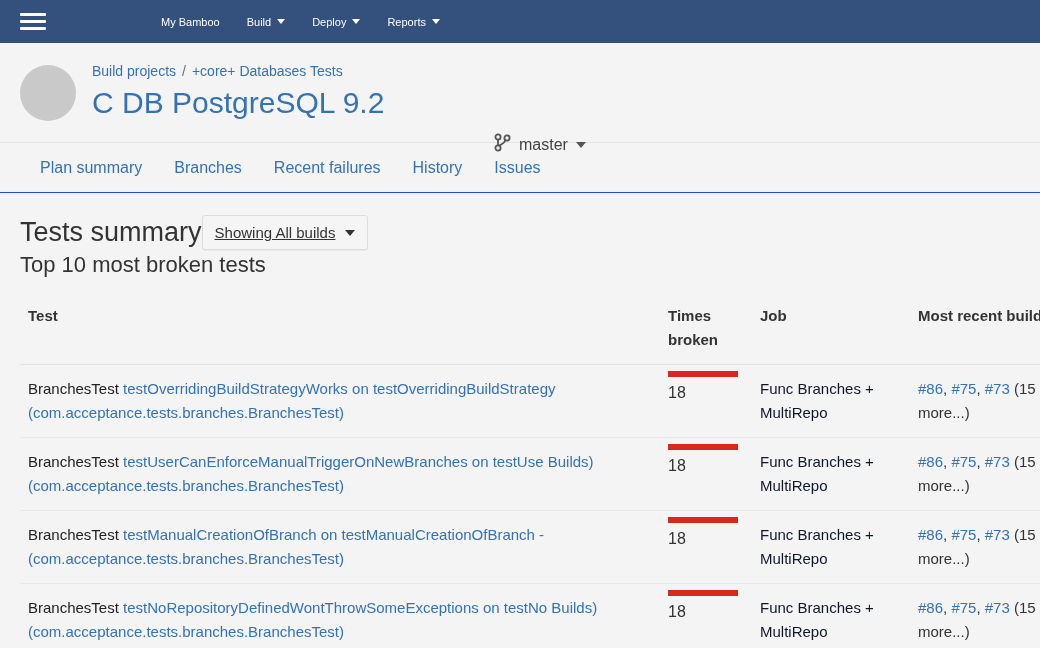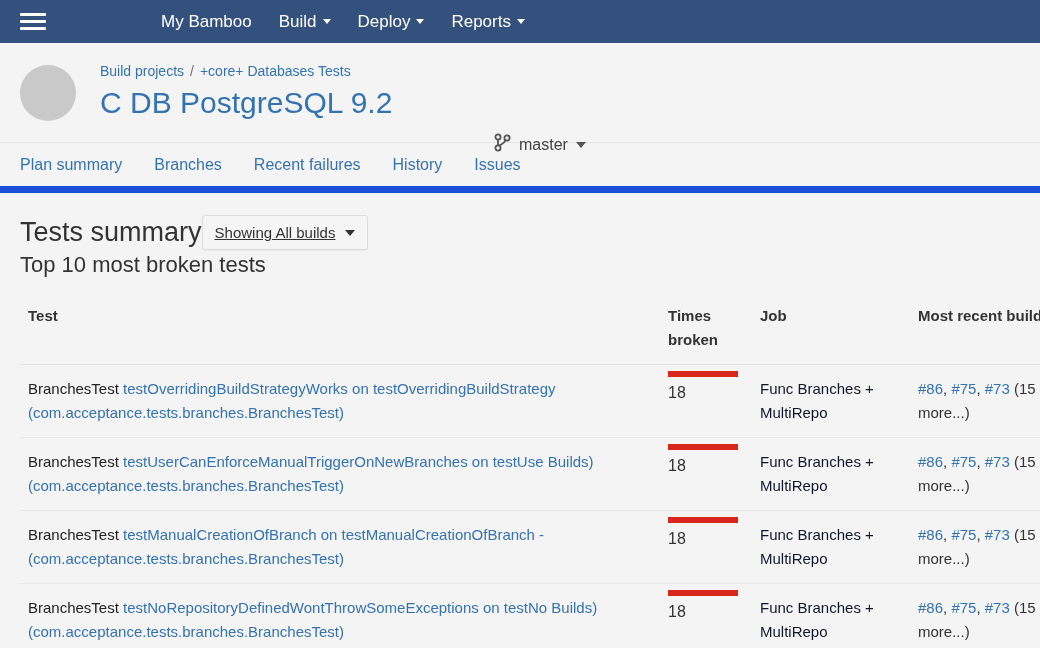--- a/index.html
+++ b/index.html
@@ -40,21 +40,21 @@
     border-radius: 1px;
   }
   .nav-links {
     display: flex;
     align-items: center;
     margin-left: 105px;
     gap: 7px;
   }
   .nav-item {
     color: #ffffff;
-    font-size: 17px;
+    font-size: 11px;
     padding: 6px 10px;
     border-radius: 3px;
     cursor: pointer;
     white-space: nowrap;
     display: flex;
     align-items: center;
     gap: 6px;
   }
   .caret-white {
     width: 0; height: 0;
@@ -78,21 +78,21 @@
     padding-left: 20px;
   }
   #avatar {
     width: 56px;
     height: 56px;
     border-radius: 50%;
     background: #c9c9c9;
     flex: none;
     margin-top: 4px;
   }
-  #header-text { margin-left: 24px; }
+  #header-text { margin-left: 16px; }
   #breadcrumb {
     font-size: 14px;
     display: flex;
     align-items: center;
     gap: 6px;
     height: 20px;
   }
   #breadcrumb a {
     color: #3572b0;
     text-decoration: none;
@@ -125,22 +125,22 @@
     border-right: 5px solid transparent;
     border-top: 6px solid #555555;
     display: inline-block;
   }
 
   
   #tabs {
     height: 50px;
     display: flex;
     align-items: stretch;
-    padding-left: 4px;
-    border-bottom: 7px solid #1d4ed8;
+    padding-left: 24px;
+    border-bottom: 1px solid #1d4ed8;
     background: #f4f4f5;
   }
   .tab {
     display: flex;
     align-items: center;
     padding: 0 16px;
     font-size: 16px;
     color: #3572b0;
     cursor: pointer;
     position: relative;

